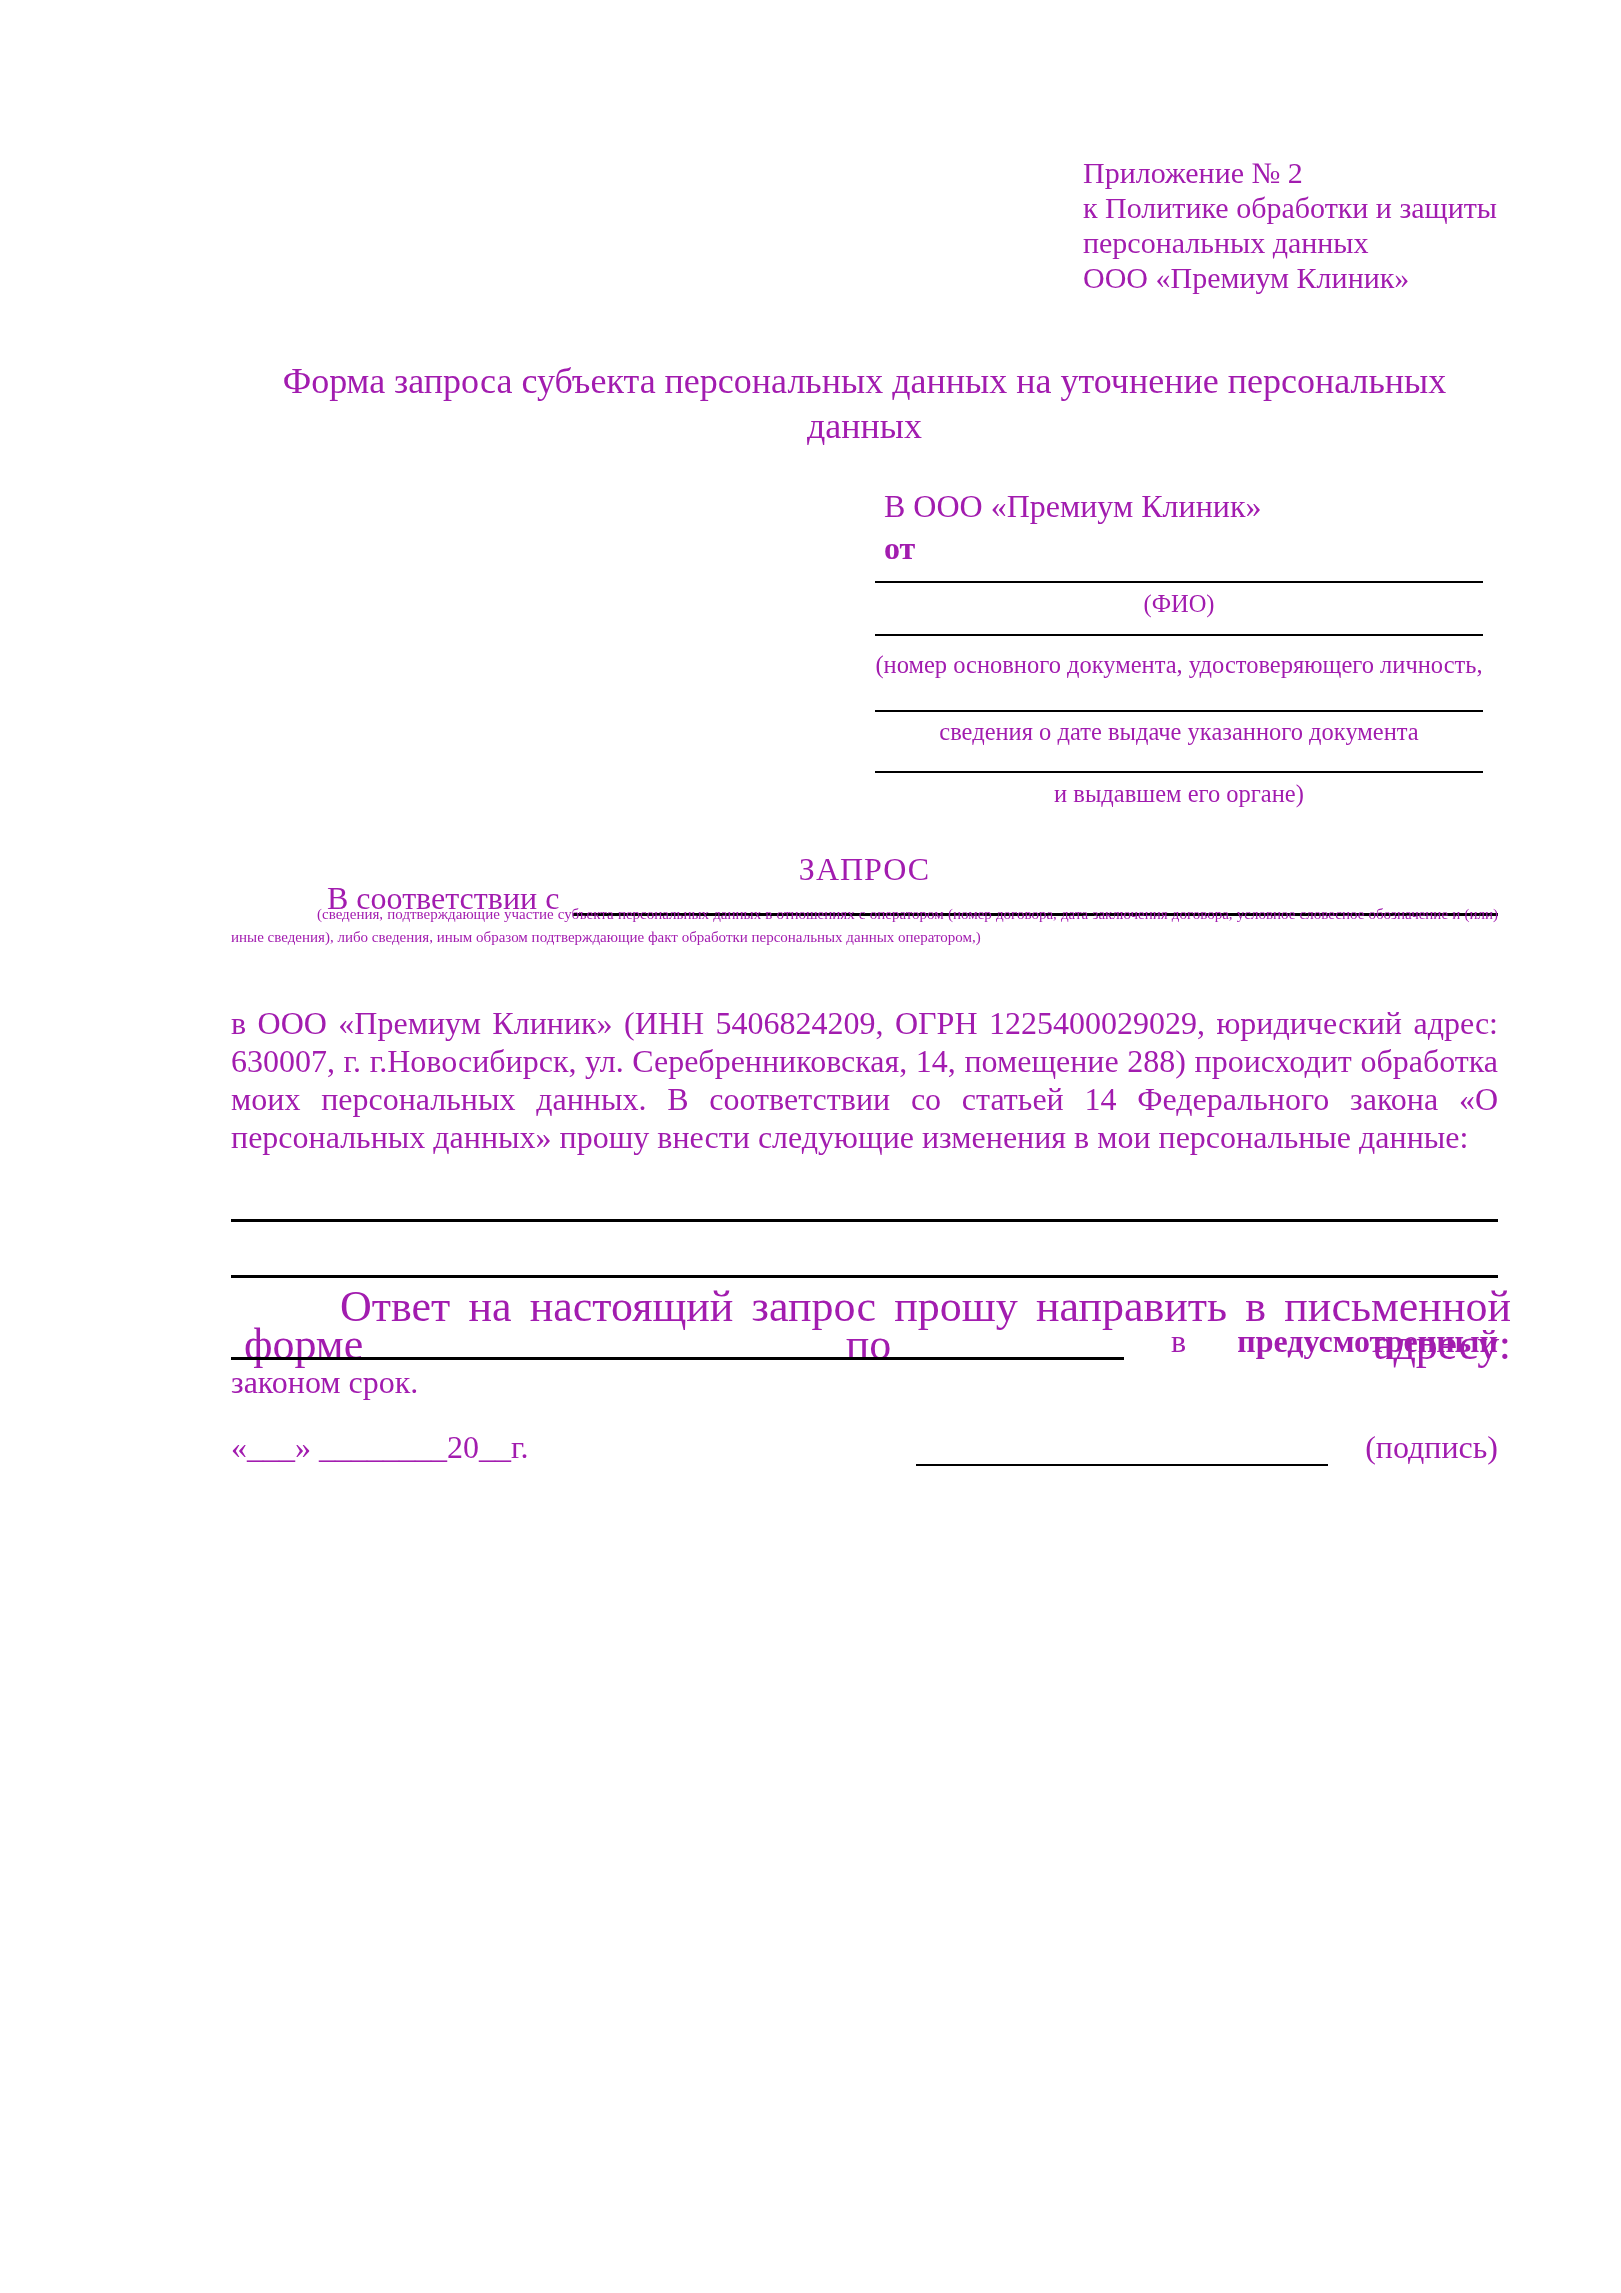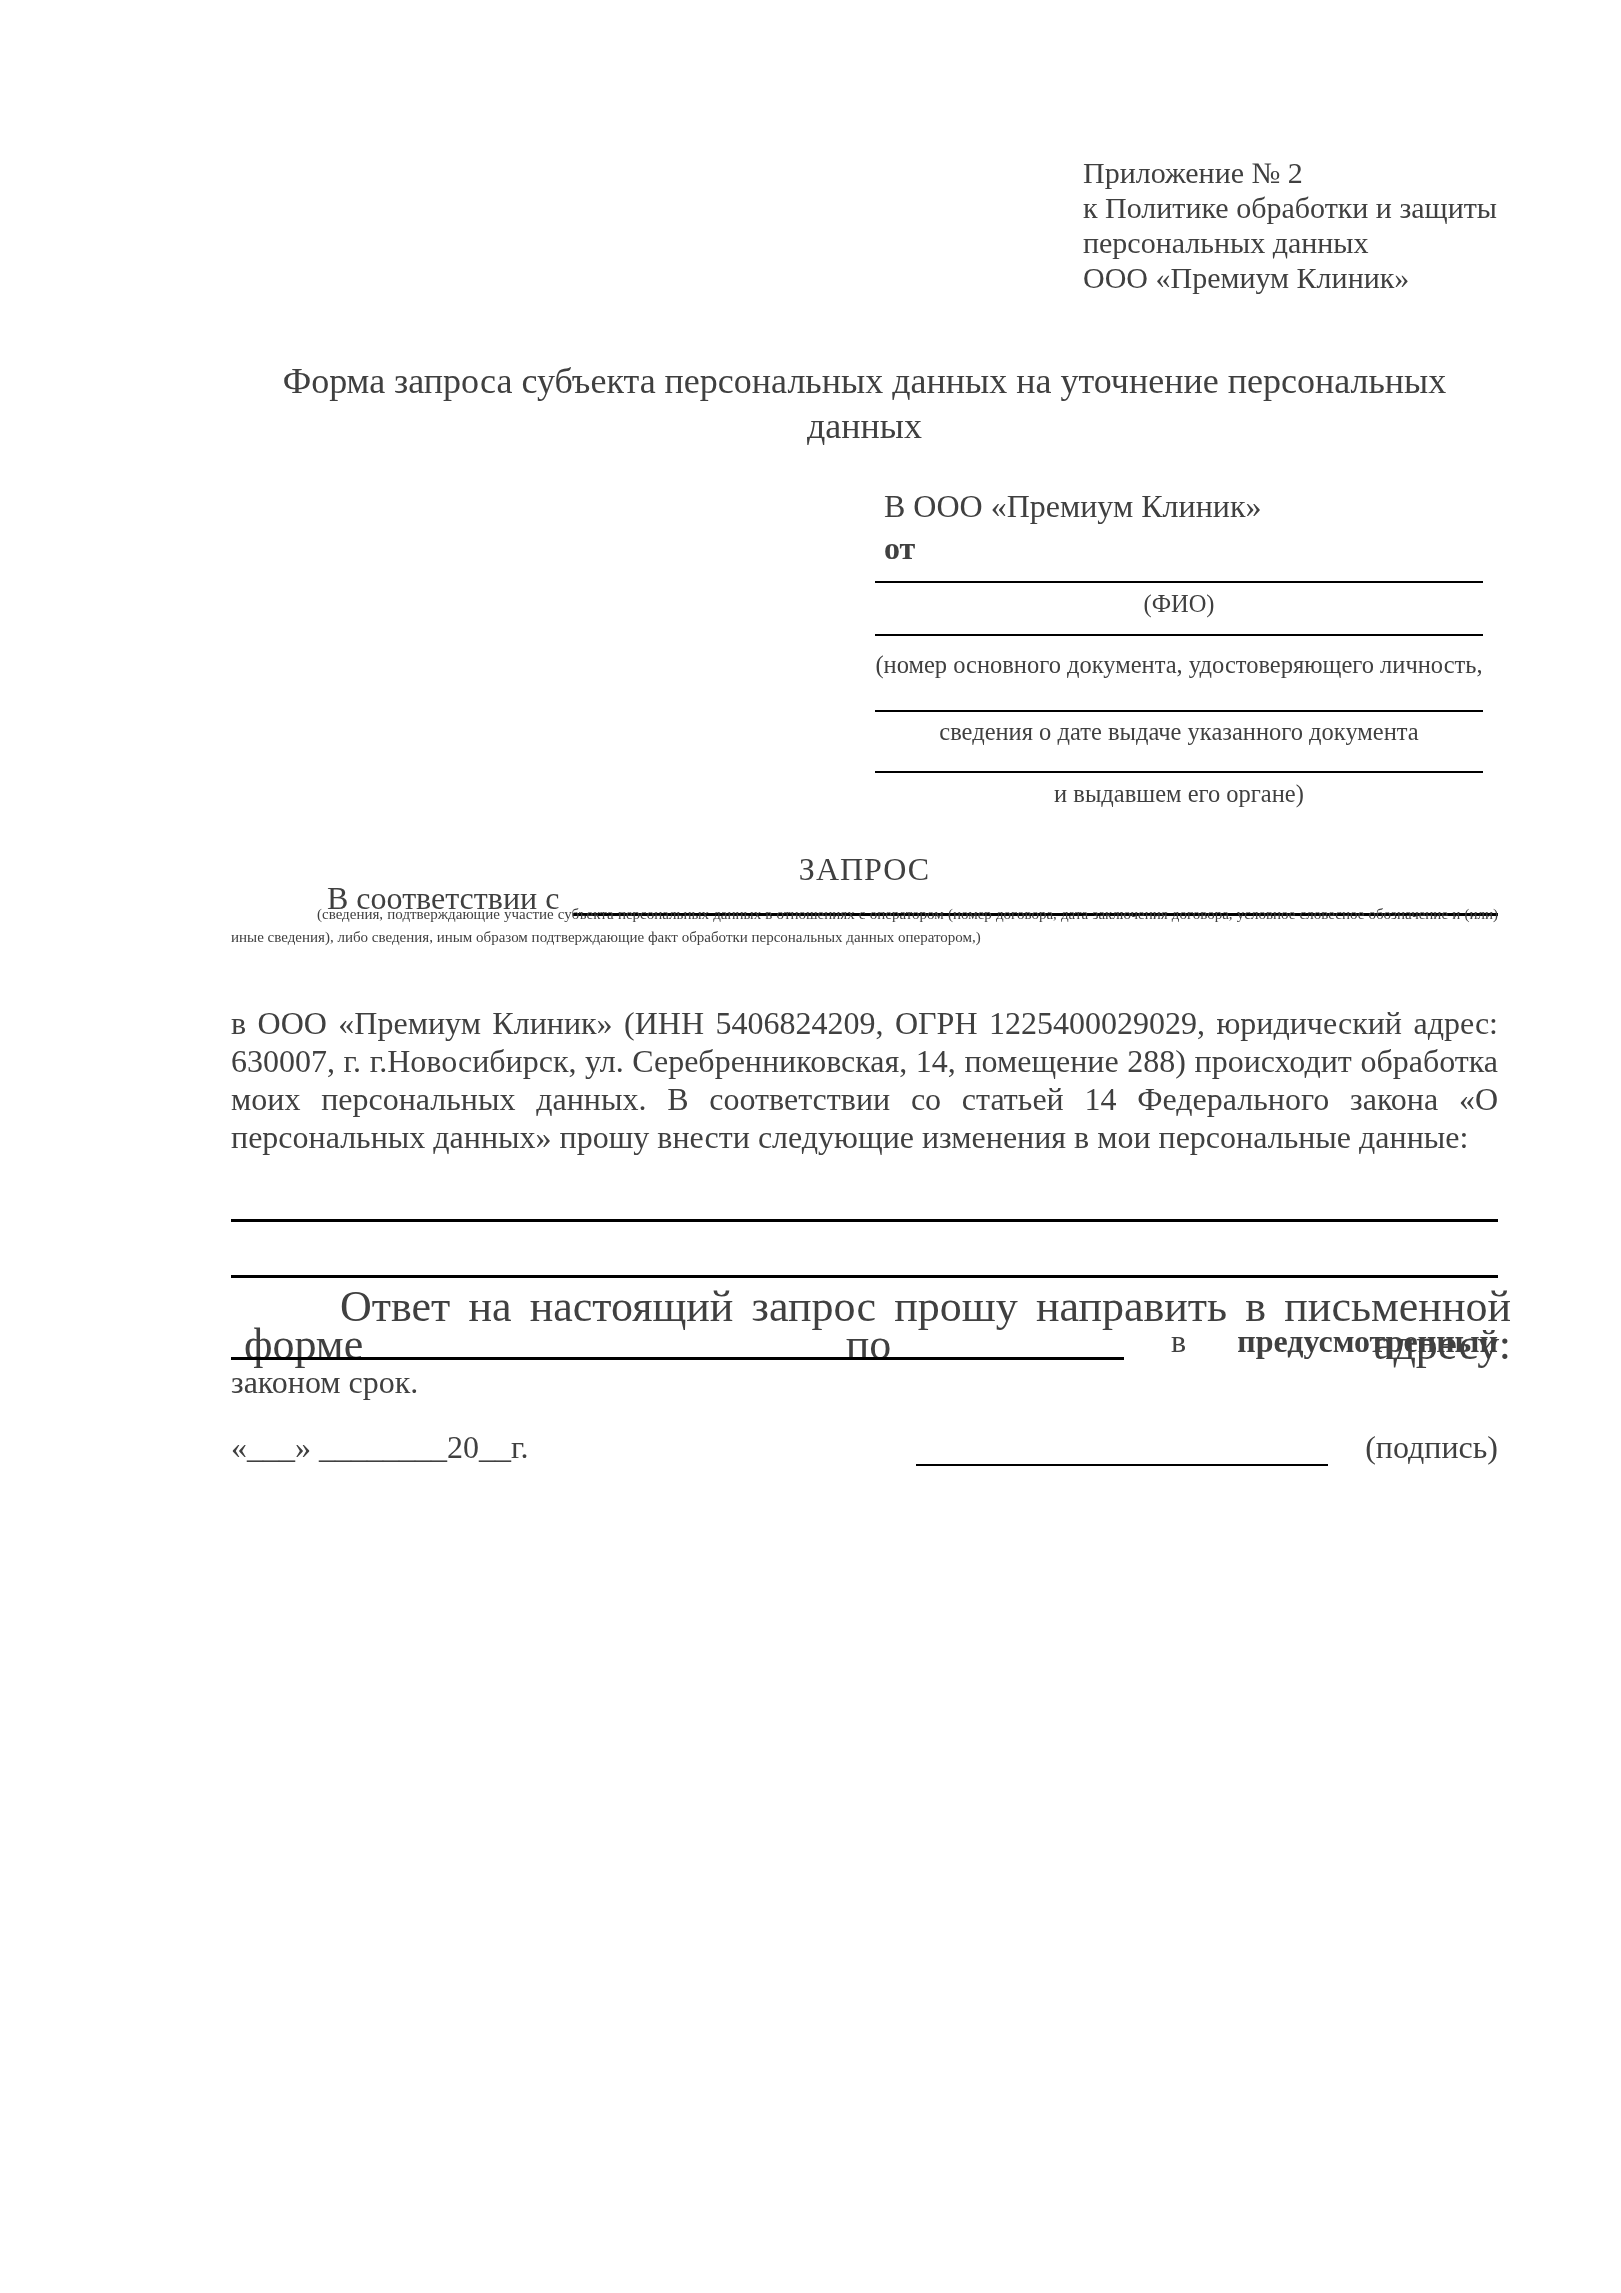--- a/index.html
+++ b/index.html
@@ -1,21 +1,21 @@
 <!DOCTYPE html>
 <html><head>
 <meta charset="utf-8">
 <style>
   html,body{margin:0;padding:0;background:#888;}
   .page{
     position:relative;
     width:1621px;height:2294px;
     margin:0 auto;
     background:#ffffff;
-    color:#404040;
+    color:#a21caf;
     font-family:"Liberation Serif","DejaVu Serif",serif;
     overflow:hidden;
   }
   
   .header-block{
     position:absolute;left:1083px;top:155px;
     font-size:30px;line-height:35px;
   }
   
   .doc-title{

